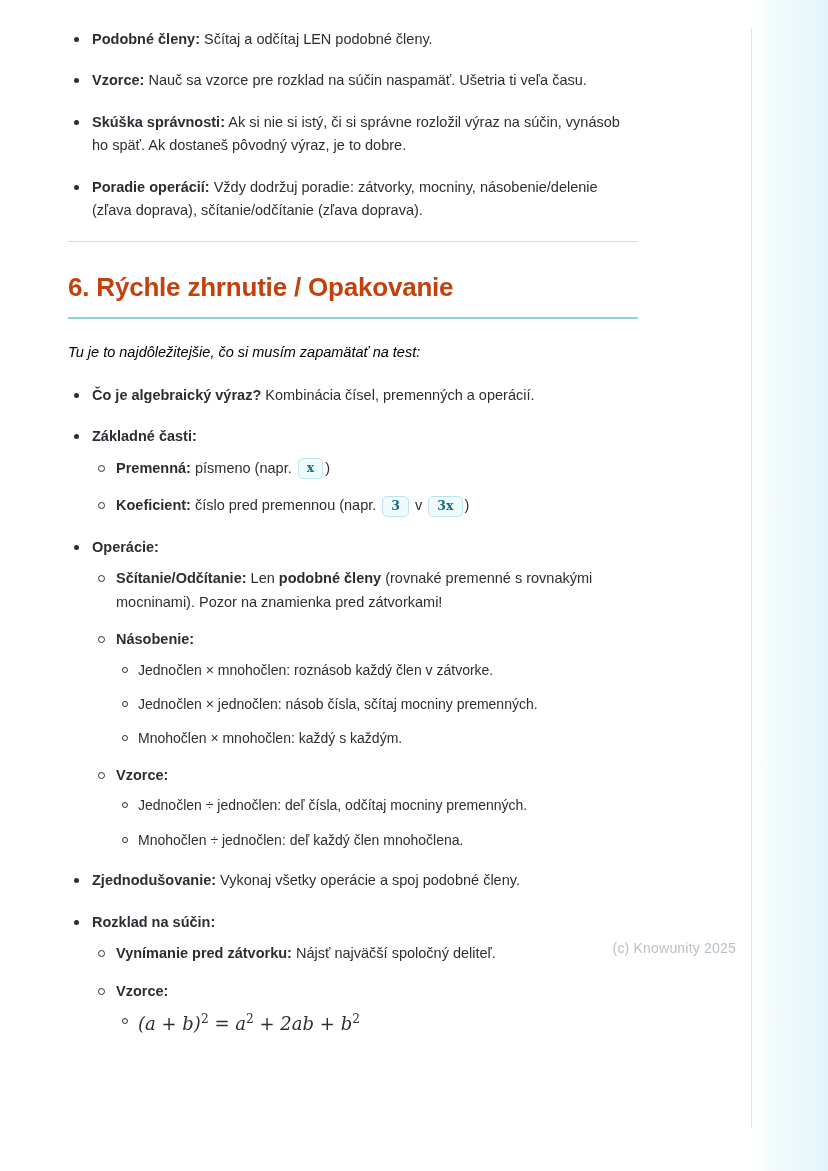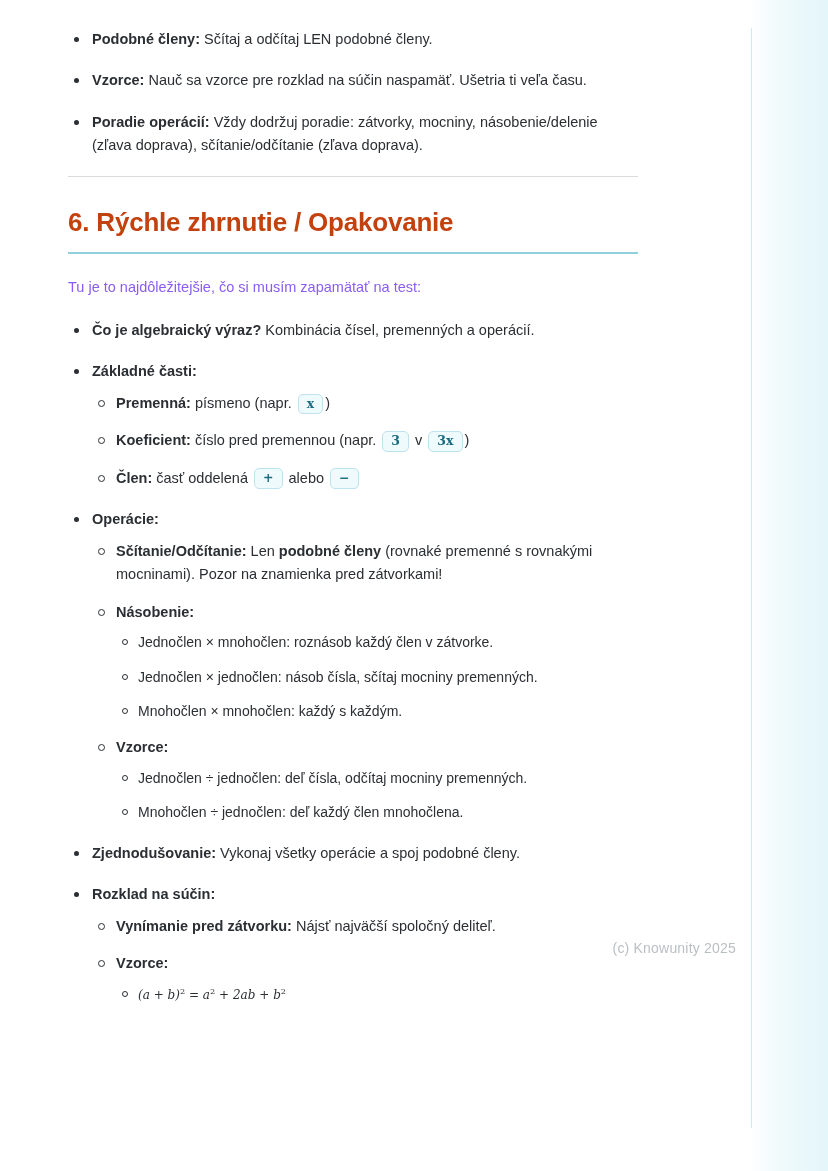--- a/index.html
+++ b/index.html
@@ -132,40 +132,41 @@
   .title-rule {
     height: 1.5px;
     background: #8fd0dd;
     width: 570px;
     margin-bottom: 22px;
   }
   p.lead {
     font-size: 14.5px;
     line-height: 1.6;
     margin: 0 0 20px 0;
-    color: #8b5cf6;
+    color: #000000;
+    font-style: italic;
   }
   .chip {
     display: inline-block;
     border: 1px solid #bfe3ec;
     background: #effafc;
     border-radius: 5px;
     padding: 1px 8px;
     margin: 0 2px;
     font-size: 12.5px;
     color: #1b6b80;
     font-weight: bold;
     font-family: "DejaVu Serif", serif;
     vertical-align: middle;
     line-height: 1.35;
   }
   .math {
     font-family: "DejaVu Serif", serif;
     font-style: italic;
-    font-size: 12px;
+    font-size: 18px;
   }
   .math .up { font-style: normal; }
   sup {
     font-size: 0.68em;
     vertical-align: super;
     line-height: 0;
   }
   .footer-note {
     position: absolute;
     right: 92px;
@@ -186,20 +187,23 @@
   <div class="content">
 
     <ul class="lv1">
       <li>
         <b>Podobné členy:</b><span> Sčítaj a odčítaj LEN podobné členy.</span>
       </li>
       <li>
         <b>Vzorce:</b><span> Nauč sa vzorce pre rozklad na súčin naspamäť. Ušetria ti veľa času.</span>
       </li>
       <li>
+        <b>Skúška správnosti:</b><span> Ak si nie si istý, či si správne rozložil výraz na súčin, vynásob ho späť. Ak dostaneš pôvodný výraz, je to dobre.</span>
+      </li>
+      <li>
         <b>Poradie operácií:</b><span> Vždy dodržuj poradie: zátvorky, mocniny, násobenie/delenie (zľava doprava), sčítanie/odčítanie (zľava doprava).</span>
       </li>
     </ul>
 
     <div class="divider"></div>
 
     <h2 class="section-title">6. Rýchle zhrnutie / Opakovanie</h2>
     <div class="title-rule"></div>
 
     <p class="lead">Tu je to najdôležitejšie, čo si musím zapamätať na test:</p>
@@ -215,26 +219,20 @@
         <ul class="lv2">
           <li>
             <b>Premenná:</b><span> písmeno (napr.</span>
             <span class="chip">x</span><span>)</span>
           </li>
           <li>
             <b>Koeficient:</b><span> číslo pred premennou (napr.</span>
             <span class="chip">3</span>
             <span>v</span>
             <span class="chip">3x</span><span>)</span>
-          </li>
-          <li>
-            <b>Člen:</b><span> časť oddelená</span>
-            <span class="chip">+</span>
-            <span>alebo</span>
-            <span class="chip">−</span>
           </li>
         </ul>
       </li>
 
       <li>
         <b>Operácie:</b>
         <ul class="lv2">
           <li>
             <b>Sčítanie/Odčítanie:</b><span> Len </span><b>podobné členy</b><span> (rovnaké premenné s rovnakými mocninami). Pozor na znamienka pred zátvorkami!</span>
           </li>

